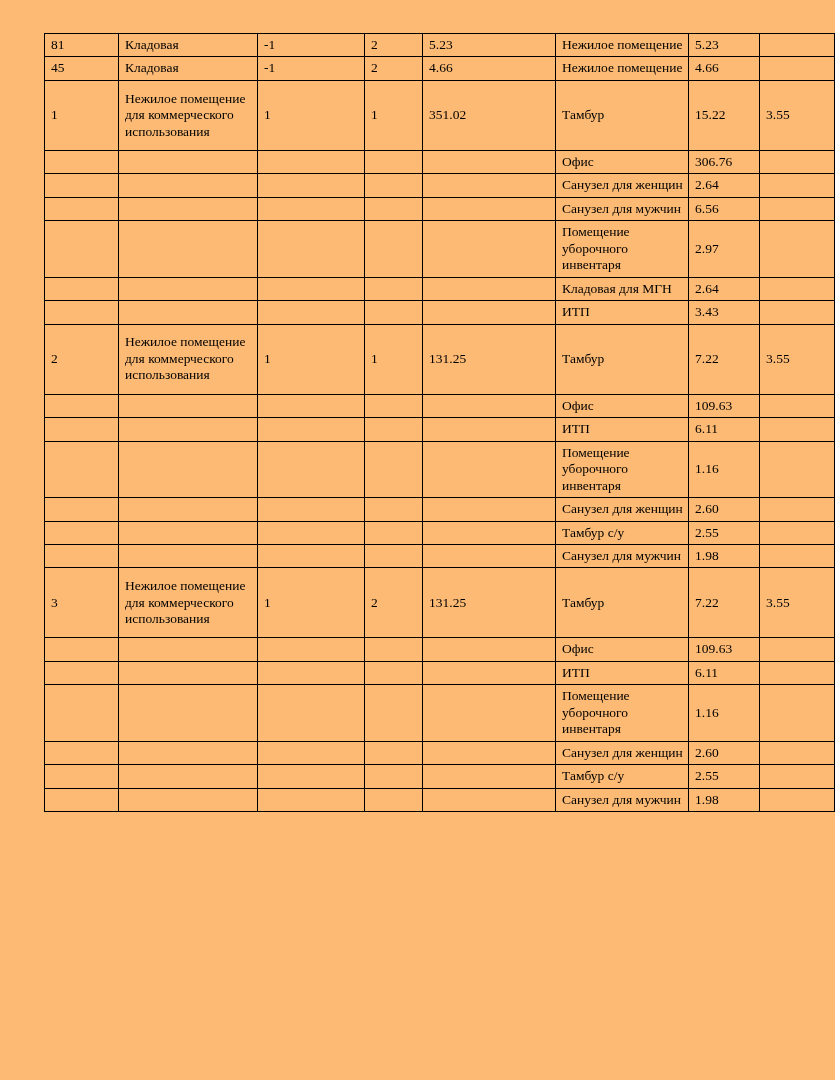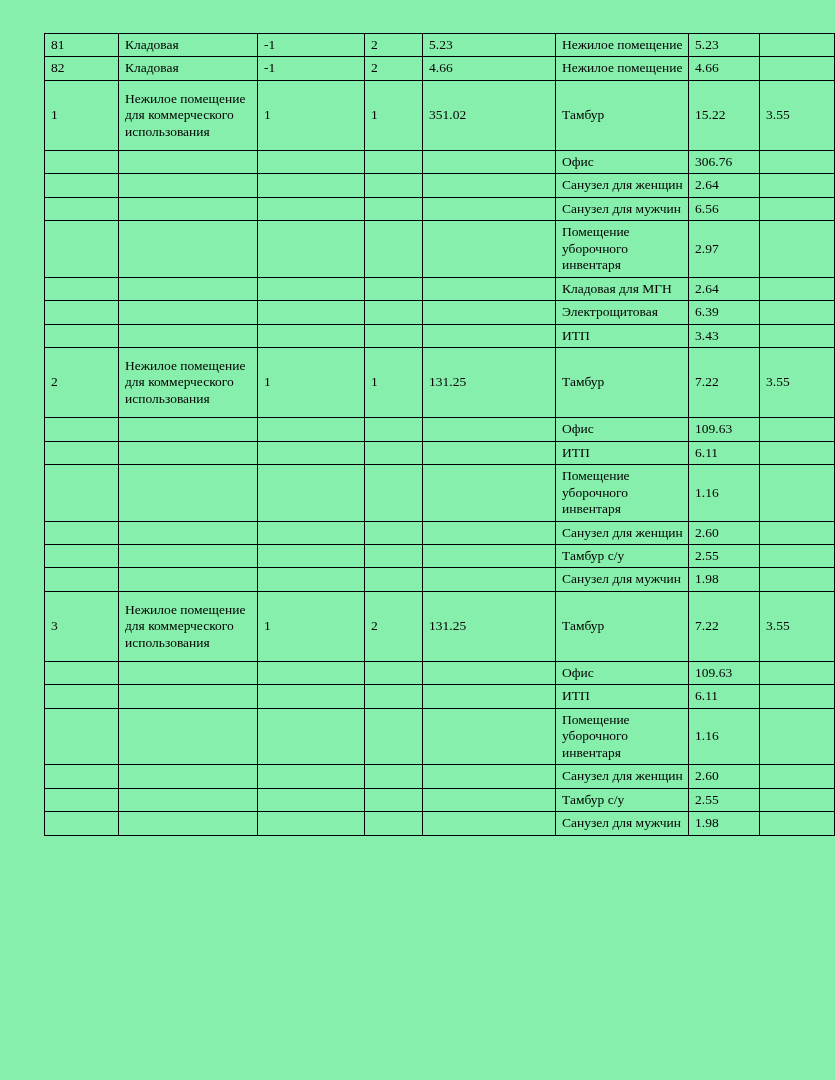--- a/index.html
+++ b/index.html
@@ -11,21 +11,21 @@
     width: 835px;
     height: 1080px;
     font-family: "Liberation Serif", serif;
     color: #000000;
   }
   .page {
     box-sizing: border-box;
     width: 835px;
     height: 1080px;
     padding: 33px 44px 0 44px;
-    background: #86efac;
+    background: #fdba74;
   }
   table.doc-table {
     border-collapse: collapse;
     width: 747px;
     table-layout: fixed;
   }
   table.doc-table td {
     border: 1px solid #000000;
     font-size: 13.5px;
     line-height: 1.22;
@@ -67,21 +67,21 @@
           <td>81</td>
           <td>Кладовая</td>
           <td>-1</td>
           <td>2</td>
           <td>5.23</td>
           <td>Нежилое помещение</td>
           <td>5.23</td>
           <td class="empty"></td>
         </tr>
         <tr>
-          <td>82</td>
+          <td>45</td>
           <td>Кладовая</td>
           <td>-1</td>
           <td>2</td>
           <td>4.66</td>
           <td>Нежилое помещение</td>
           <td>4.66</td>
           <td class="empty"></td>
         </tr>
         <tr class="r-tall">
           <td>1</td>
@@ -142,30 +142,20 @@
           <td>Кладовая для МГН</td>
           <td>2.64</td>
           <td class="empty"></td>
         </tr>
         <tr>
           <td class="empty"></td>
           <td class="empty"></td>
           <td class="empty"></td>
           <td class="empty"></td>
           <td class="empty"></td>
-          <td>Электрощитовая</td>
-          <td>6.39</td>
-          <td class="empty"></td>
-        </tr>
-        <tr>
-          <td class="empty"></td>
-          <td class="empty"></td>
-          <td class="empty"></td>
-          <td class="empty"></td>
-          <td class="empty"></td>
           <td>ИТП</td>
           <td>3.43</td>
           <td class="empty"></td>
         </tr>
         <tr class="r-tall">
           <td>2</td>
           <td>Нежилое помещение для коммерческого использования</td>
           <td>1</td>
           <td>1</td>
           <td>131.25</td>

